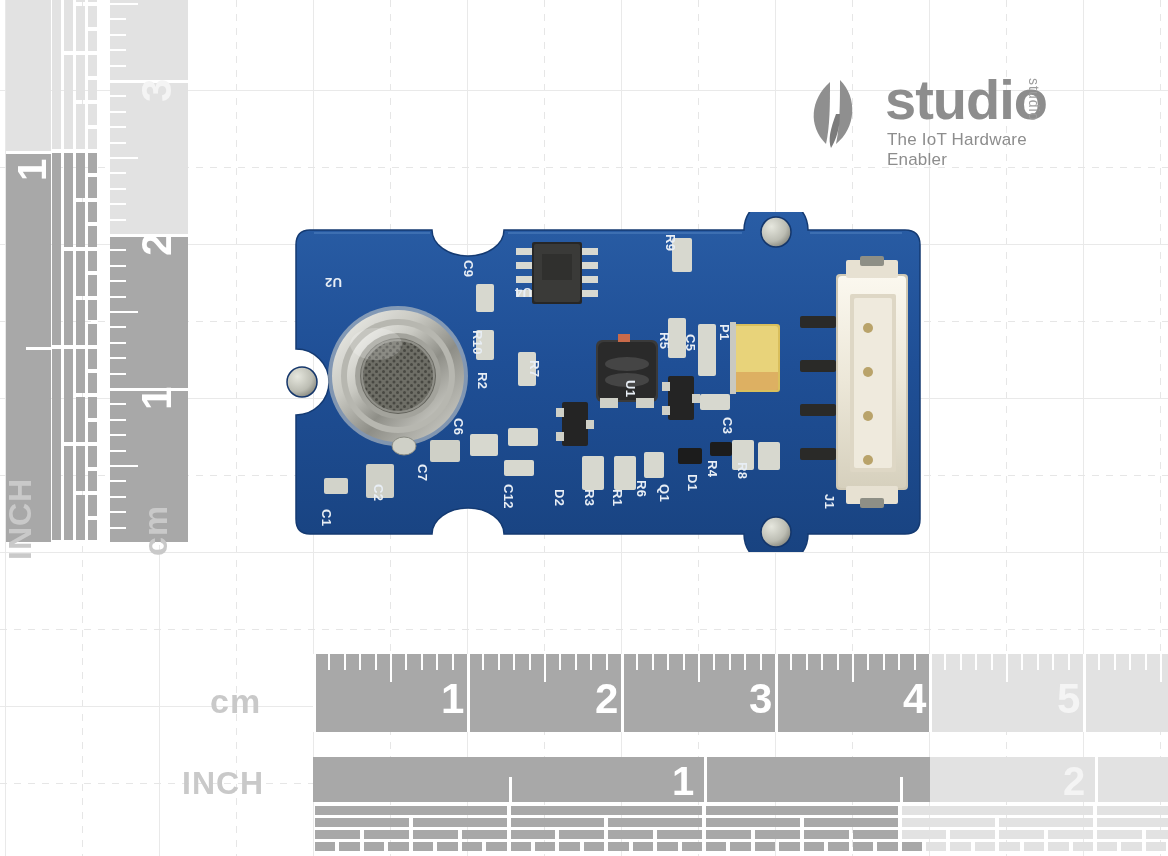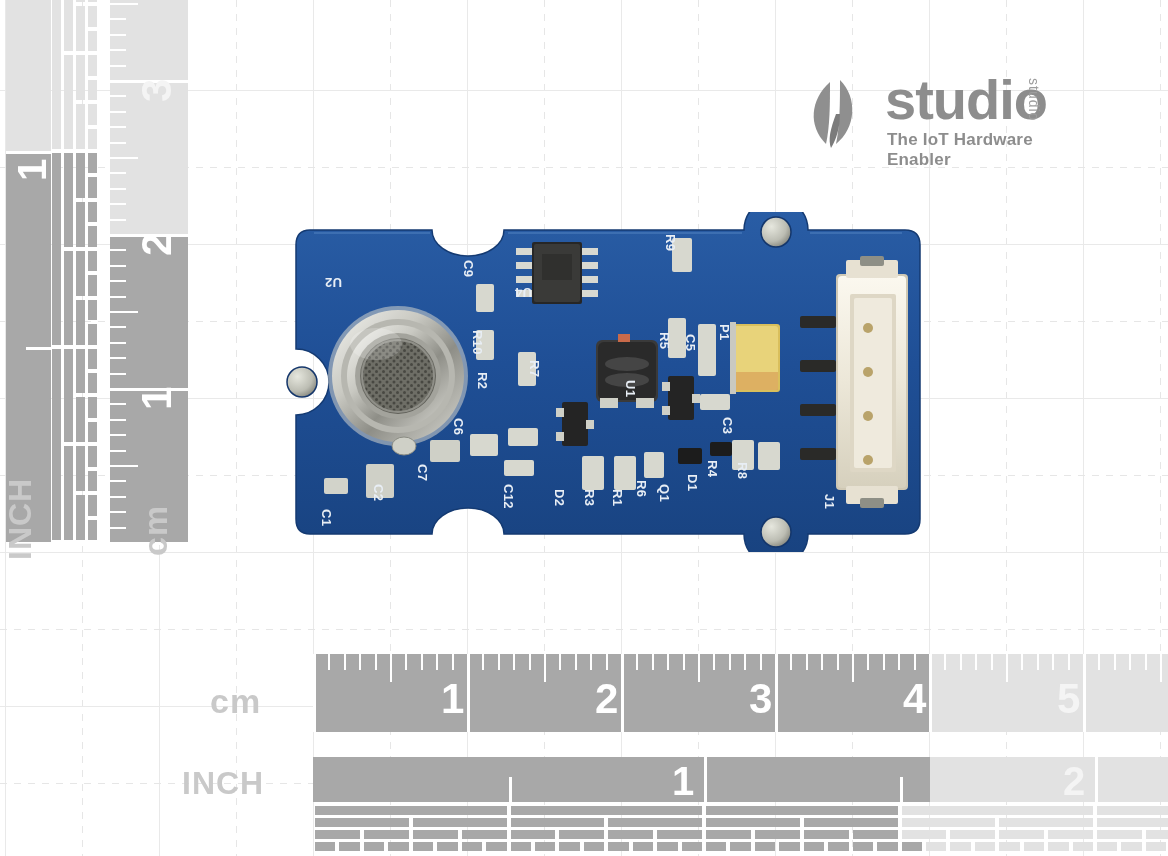--- a/index.html
+++ b/index.html
@@ -110,21 +110,21 @@
     <svg width="78" height="78" viewBox="0 0 78 78" style="position:absolute;left:0;top:2px;">
       <path d="M30 8 C10 26, 8 52, 26 70 C30 52, 30 28, 30 8 Z" fill="#8f8f8f"></path>
       <path d="M40 6 C40 28, 40 52, 36 70 C56 54, 58 24, 40 6 Z" fill="#8f8f8f"></path>
       <path d="M36 40 C30 56, 28 66, 31 74 C36 66, 40 54, 40 40 Z" fill="#7b7b7b"></path>
     </svg>
 
     <div style="position:absolute;left:85px;top:0px;font-size:56px;font-weight:bold;color:#8d8d8d;letter-spacing:-1px;line-height:1;">studio</div>
 
     <div style="position:absolute;left:242px;top:6px;font-size:14px;color:#9d9d9d;transform:rotate(90deg);transform-origin:left top;letter-spacing:1px;">studio</div>
 
-    <div style="position:absolute;left:87px;top:58px;font-size:17px;font-weight:bold;color:#8d8d8d;letter-spacing:.2px;">The IoT Hardware Enabler</div>
+    <div style="position:absolute;left:87px;top:58px;font-size:17px;font-weight:normal;color:#8d8d8d;letter-spacing:.2px;">The IoT Hardware Enabler</div>
   </div>
 
   <div id="pcb-wrap">
 
     <svg width="660" height="340" viewBox="0 0 660 340" style="position:absolute;left:0;top:0;">
       <defs>
         <linearGradient id="boardg" x1="0" y1="0" x2="0" y2="1">
           <stop offset="0%" stop-color="#2a5ea6"></stop>
           <stop offset="45%" stop-color="#1f4f96"></stop>
           <stop offset="100%" stop-color="#18427f"></stop>

